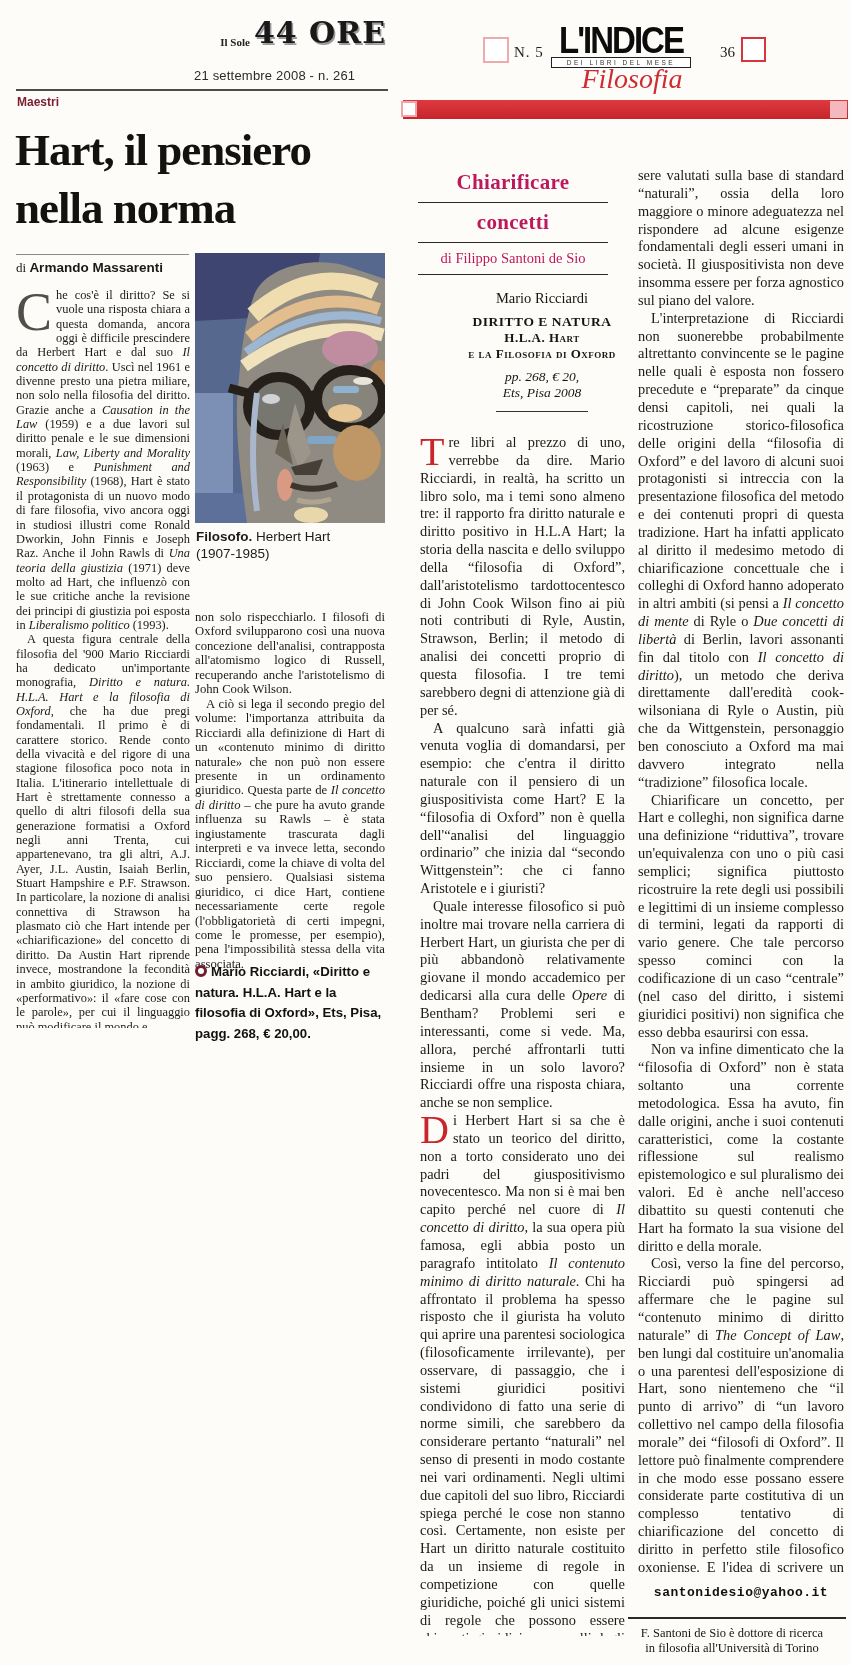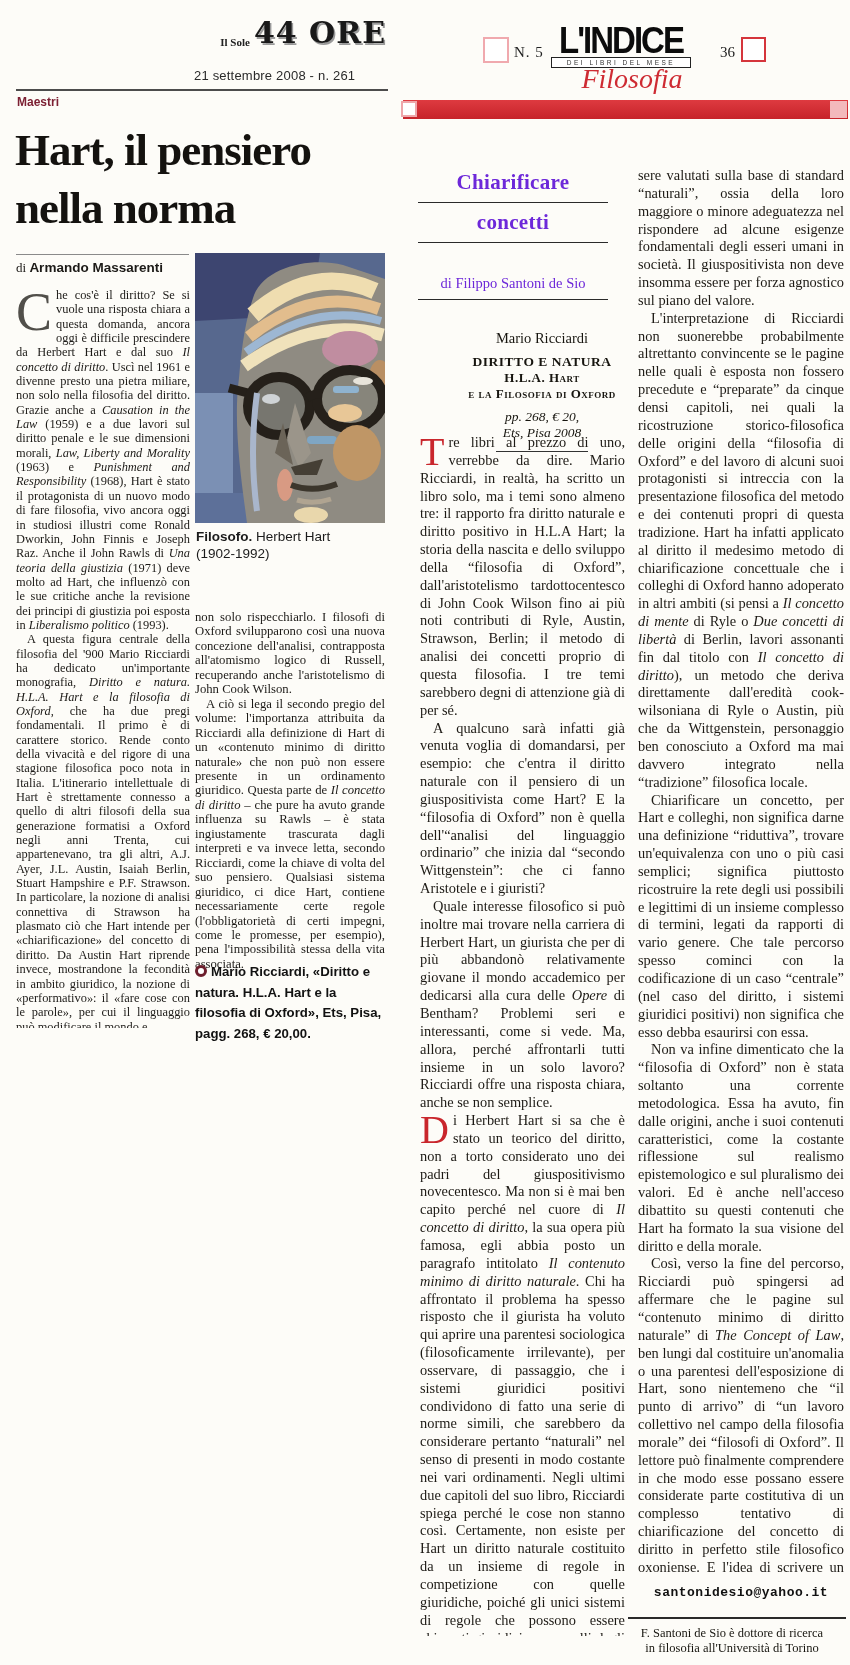--- a/index.html
+++ b/index.html
@@ -36,25 +36,25 @@
   .sq-hr{left:741px;top:37px;width:25px;height:25px;border:2px solid #d5353c;}
   .issue-no{position:absolute;left:514px;top:44px;font-size:15px;letter-spacing:1px;color:#222;}
   .page-no{position:absolute;left:720px;top:44px;font-size:15px;color:#222;}
   .logo{position:absolute;left:551px;top:24px;width:140px;text-align:center;}
   .logo-main{display:block;font-family:"Liberation Sans",sans-serif;font-weight:bold;font-size:33px;line-height:33px;letter-spacing:-2px;color:#0c0c0c;transform:scaleY(1.1);}
   .logo-sub{display:block;border:1px solid #222;font-family:"Liberation Sans",sans-serif;font-size:6.5px;letter-spacing:2.5px;color:#333;padding:1px 0;background:#fff;}
   .section-name{position:absolute;left:552px;top:63px;width:160px;text-align:center;font-style:italic;font-size:28px;color:#ce2b33;}
   .red-bar{position:absolute;left:403px;top:100px;width:445px;height:19px;background:linear-gradient(#de3a40,#c6232a);}
   .bar-sq-l{left:401px;top:101px;width:16px;height:16px;border:2px solid #eea6aa;background:#fff;}
   .bar-sq-r{left:830px;top:101px;width:17px;height:17px;background:#f3b9bc;}
-  .indice-head{position:absolute;left:418px;top:163px;width:190px;text-align:center;color:#6d28d9;}
+  .indice-head{position:absolute;left:418px;top:163px;width:190px;text-align:center;color:#be185d;}
   .ih-row{border-bottom:1px solid #2a2a2a;padding:6px 0 7px;}
   .ih-title{font-size:21px;font-weight:bold;line-height:26px;letter-spacing:.3px;}
-  .ih-byline{font-size:14.5px;line-height:18px;margin-top:25px;}
-  .indice-book{position:absolute;left:436px;top:290px;width:212px;text-align:center;color:#17150f;margin-top:40px;}
+  .ih-byline{font-size:14.5px;line-height:18px;}
+  .indice-book{position:absolute;left:436px;top:290px;width:212px;text-align:center;color:#17150f;}
   .bk-author{font-size:14.5px;margin-bottom:7px;}
   .bk-t1{font-size:13.5px;font-weight:bold;letter-spacing:.5px;}
   .bk-caps{font-size:13px;font-weight:bold;font-variant:small-caps;letter-spacing:.5px;}
   .bk-pp{font-size:13.5px;font-style:italic;margin-top:7px;}
   .bk-ets{font-size:13.5px;font-style:italic;}
   .bk-rule{width:92px;height:1px;background:#333;margin:10px auto 0;}
   .col-a{position:absolute;left:420px;top:434px;width:205px;height:1202px;font-size:14.4px;line-height:17.85px;overflow:hidden;color:#1d1a15;}
   .col-b{position:absolute;left:638px;top:167px;width:206px;height:1408px;font-size:14.4px;line-height:17.85px;overflow:hidden;color:#1d1a15;}
   .ind2{text-indent:13px;}
   .dropcap-red{float:left;color:#c9262c;font-size:40px;line-height:32px;padding:2px 4px 0 0;}
@@ -116,21 +116,21 @@
         <ellipse cx="90" cy="232" rx="8" ry="16" fill="#d89a83"></ellipse>
         <path d="M96,232 Q118,240 142,231" stroke="#3c362c" stroke-width="6" fill="none"></path>
         <path d="M102,247 Q118,252 136,246" stroke="#b0a491" stroke-width="5" fill="none"></path>
         <ellipse cx="116" cy="262" rx="17" ry="8" fill="#e9d7ac"></ellipse>
         <path d="M62,140 Q54,200 62,258" stroke="#a9b6cc" stroke-width="6" fill="none"></path>
       </svg>
     </figure>
     <div class="caption">
       <span class="cap-b">Filosofo.</span>
       <span>Herbert Hart</span><br>
-      <span>(1902-1992)</span>
+      <span>(1907-1985)</span>
     </div>
 
     <div class="sole-col2 just">
       <p><span>non solo rispecchiarlo. I filosofi di Oxford svilupparono così una nuova concezione dell'analisi, contrapposta all'atomismo logico di Russell, recuperando anche l'aristotelismo di John Cook Wilson.</span></p>
       <p class="ind"><span>A ciò si lega il secondo pregio del volume: l'importanza attribuita da Ricciardi alla definizione di Hart di un «contenuto minimo di diritto naturale» che non può non essere presente in un ordinamento giuridico. Questa parte de </span><span class="rt-i">Il concetto di diritto</span><span> – che pure ha avuto grande influenza su Rawls – è stata ingiustamente trascurata dagli interpreti e va invece letta, secondo Ricciardi, come la chiave di volta del suo pensiero. Qualsiasi sistema giuridico, ci dice Hart, contiene necessariamente certe regole (l'obbligatorietà di certi impegni, come le promesse, per esempio), pena l'impossibilità stessa della vita associata.</span></p>
     </div>
 
     <div class="bookref">
       <span class="ref-bullet"></span><span><span>Mario Ricciardi, «Diritto e natura. H.L.A. Hart e la filosofia di Oxford», Ets, Pisa, pagg. 268, € 20,00.</span></span>
     </div>

